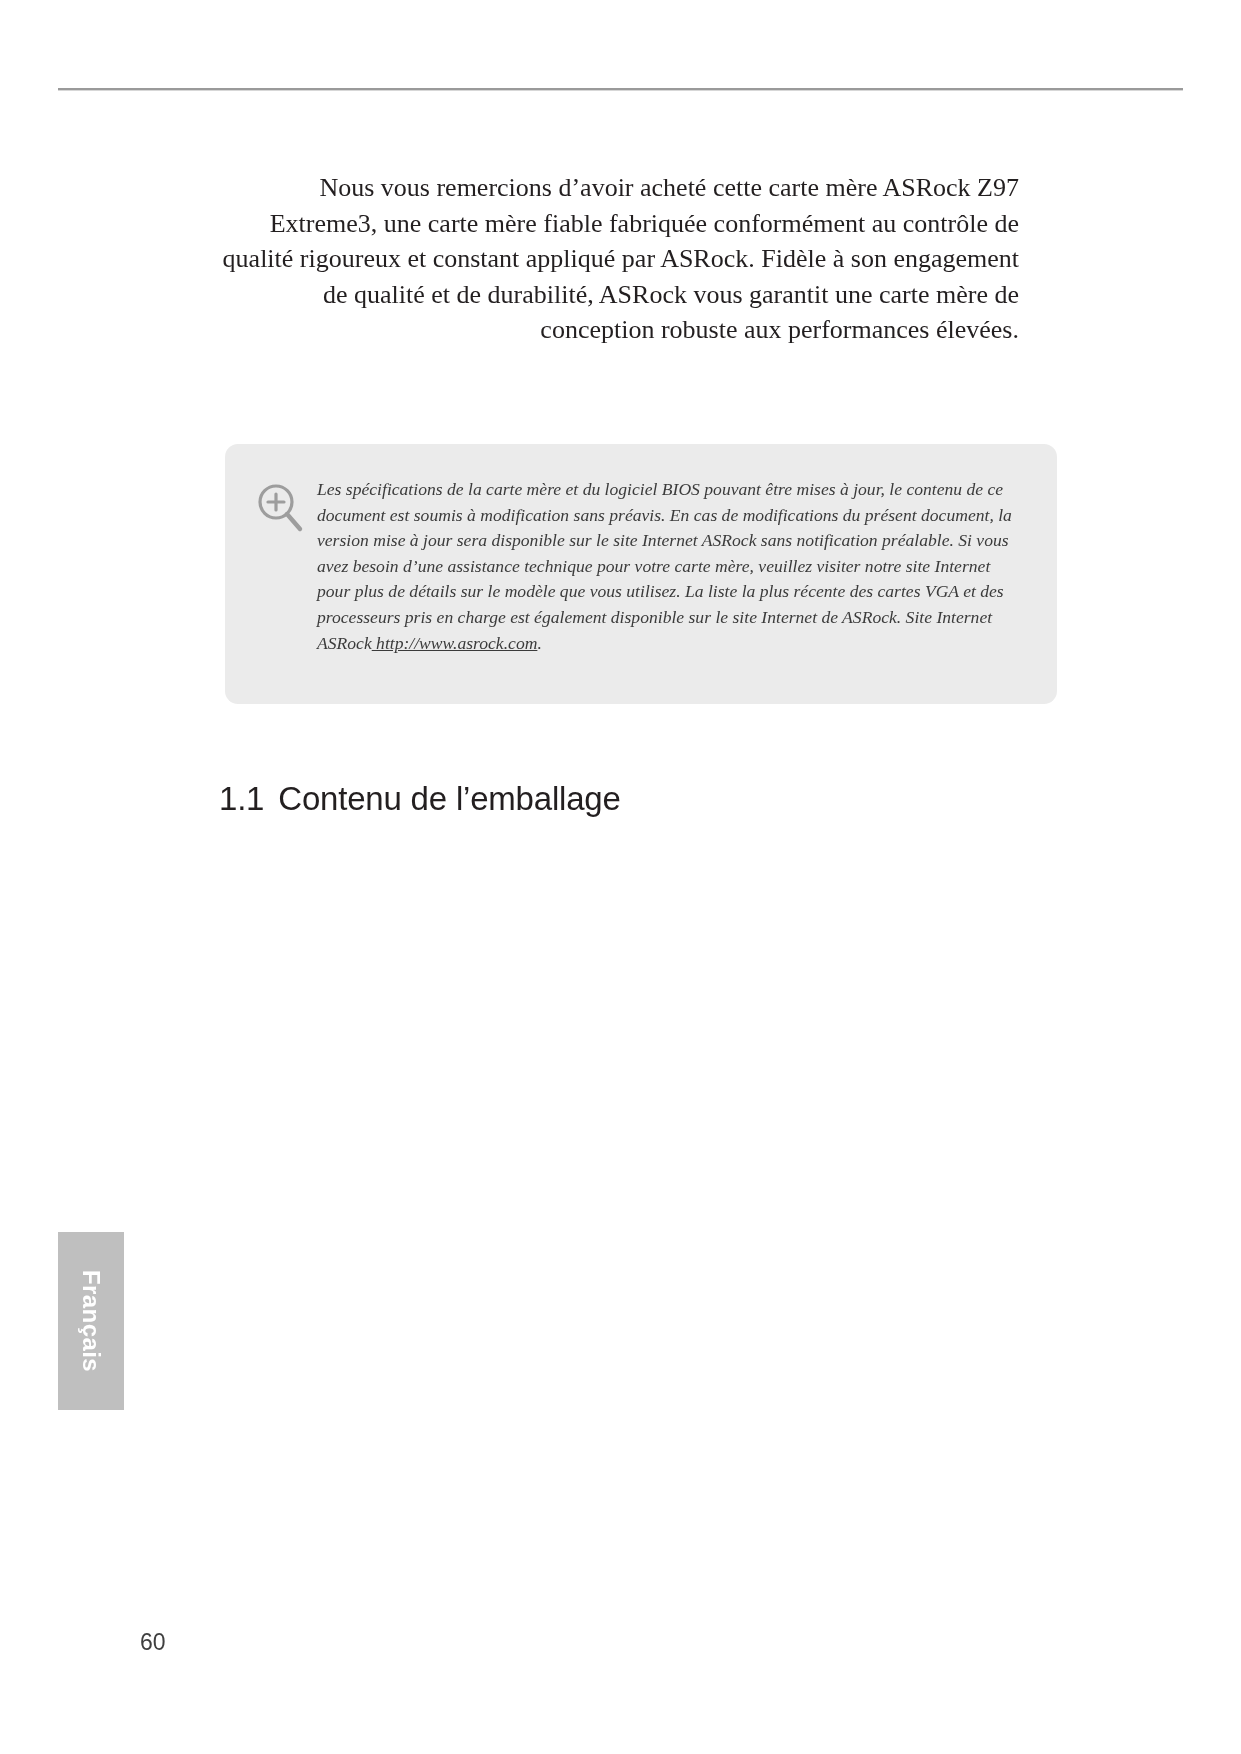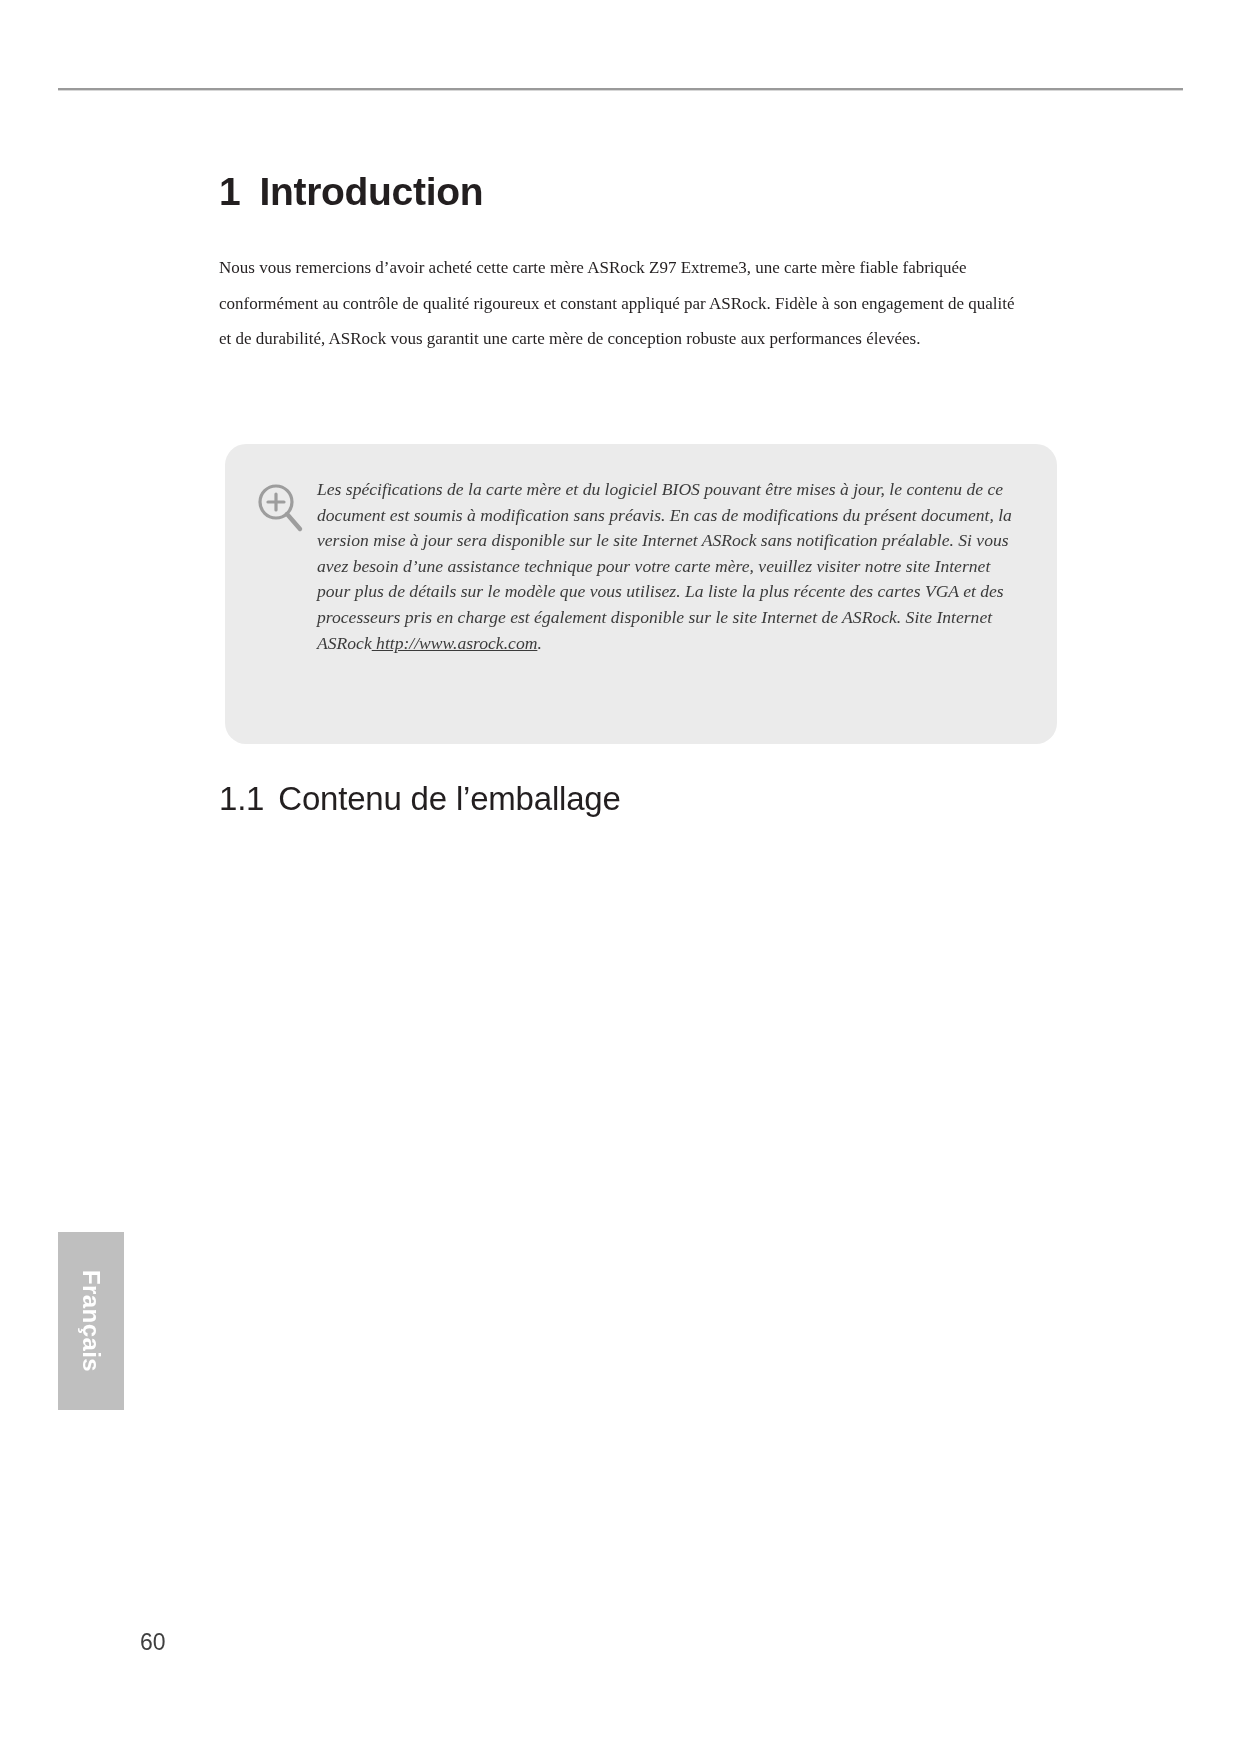--- a/index.html
+++ b/index.html
@@ -43,37 +43,37 @@
     letter-spacing: -0.3px;
     color: #231f20;
     margin: 0 0 36px 0;
     white-space: pre;
   }
   #chapter-heading .num { margin-right: 19px; }
 
   
   #intro-paragraph {
     font-family: "Liberation Serif", serif;
-    font-size: 17px;
+    font-size: 26px;
     line-height: 35.5px;
     color: #231f20;
     margin: 0;
     width: 800px;
-    text-align: left;
+    text-align: right;
   }
 
   
   #note-box {
     position: absolute;
     left: 225px;
     top: 444px;
     width: 832px;
-    height: 300px;
+    height: 260px;
     background: #ebebeb;
-    border-radius: 21px;
+    border-radius: 13px;
     box-sizing: border-box;
   }
   #note-icon {
     position: absolute;
     left: 27px;
     top: 36px;
     width: 58px;
     height: 58px;
   }
   #note-text {
@@ -142,21 +142,20 @@
     color: #3f3f3f;
   }
 </style>
 </head>
 <body>
 
 <div id="top-rule"></div>
 
 <div id="content">
 
-  <h1 id="chapter-heading"><span class="num">1</span><span>Introduction</span></h1>
 
   <p id="intro-paragraph">Nous vous remercions d’avoir acheté cette carte mère ASRock Z97 Extreme3, une carte mère fiable fabriquée conformément au contrôle de qualité rigoureux et constant appliqué par ASRock. Fidèle à son engagement de qualité et de durabilité, ASRock vous garantit une carte mère de conception robuste aux performances élevées.</p>
 
 </div>
 
 <div id="note-box">
 
   <span id="note-icon">
     <svg width="58" height="58" viewBox="0 0 58 58" xmlns="http://www.w3.org/2000/svg">
       <circle cx="24" cy="22" r="16" fill="none" stroke="#9d9d9d" stroke-width="3.2"></circle>

